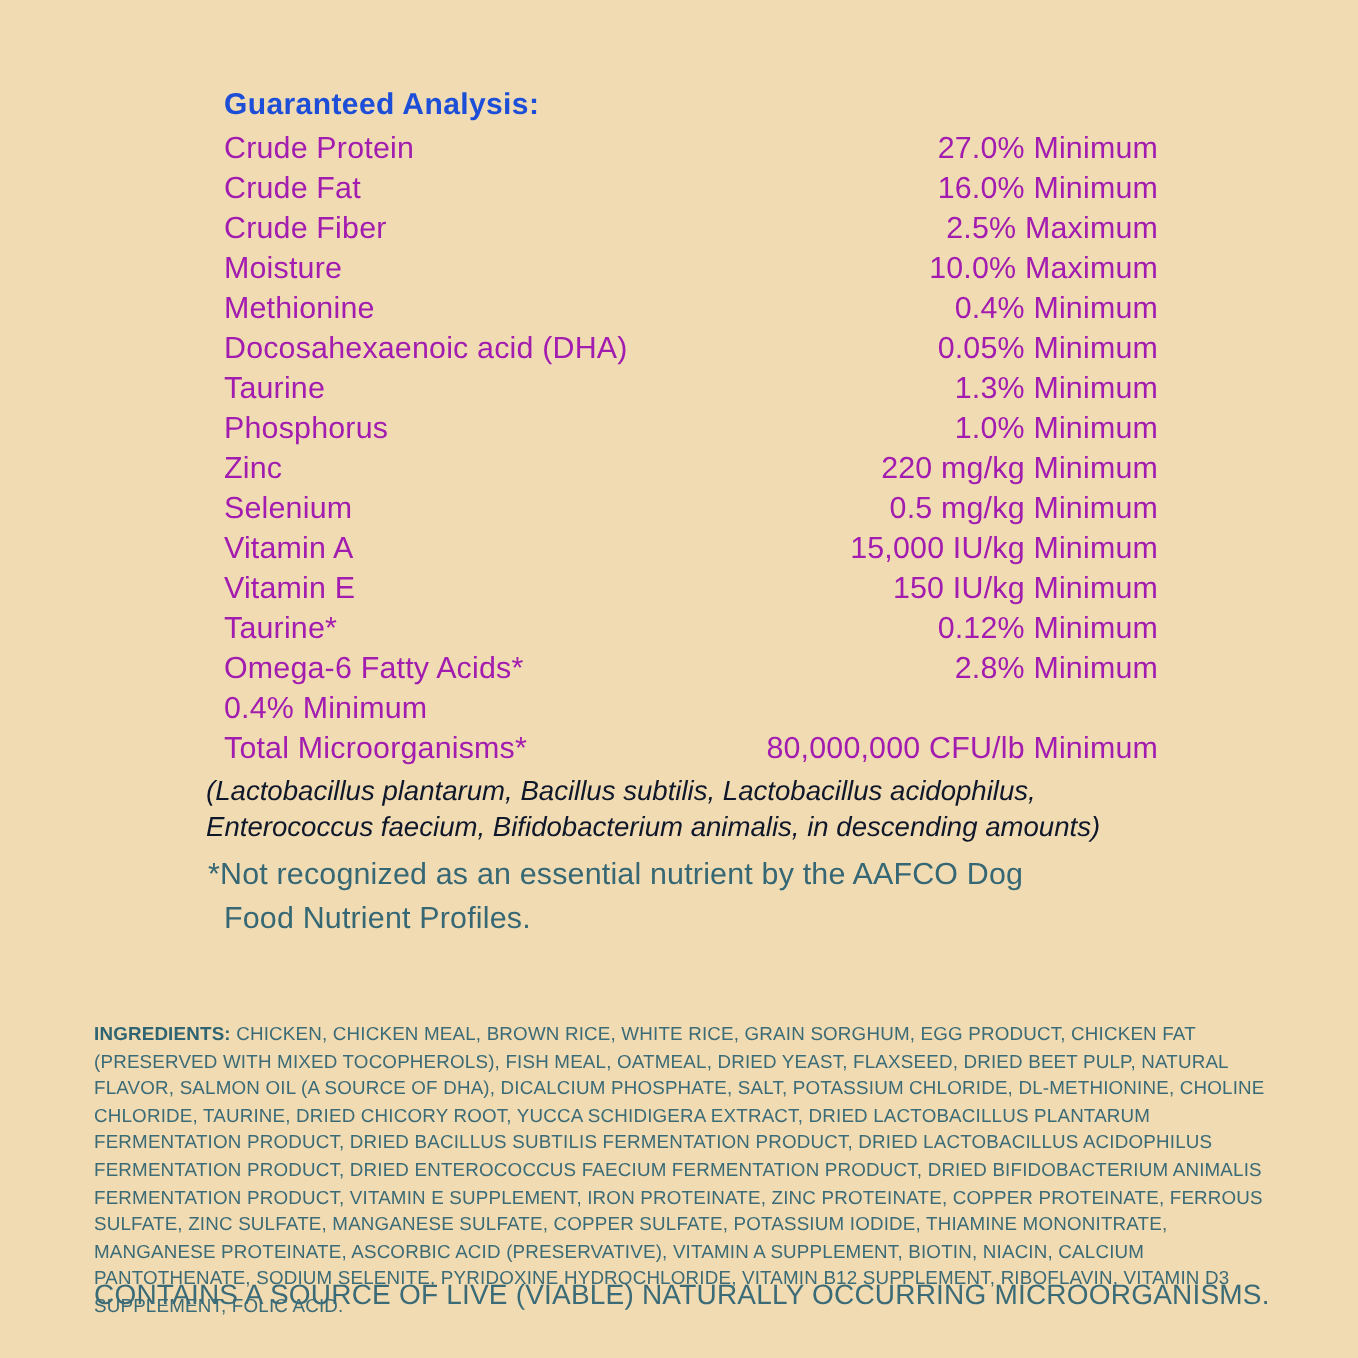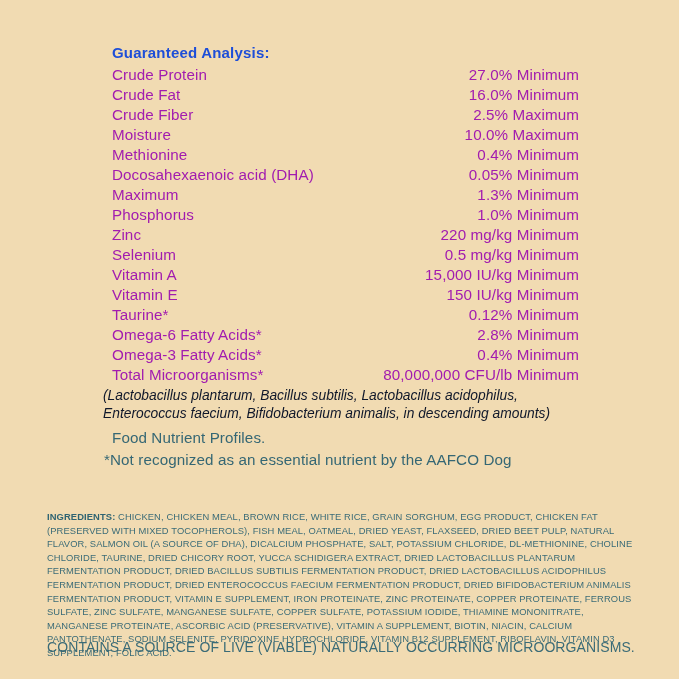--- a/index.html
+++ b/index.html
@@ -77,21 +77,21 @@
     </div>
     <div class="ga-row">
       <span class="lbl">Methionine</span>
       <span class="val">0.4% Minimum</span>
     </div>
     <div class="ga-row">
       <span class="lbl">Docosahexaenoic acid (DHA)</span>
       <span class="val">0.05% Minimum</span>
     </div>
     <div class="ga-row">
-      <span class="lbl">Maximum</span>
+      <span class="lbl">Taurine</span>
       <span class="val">1.3% Minimum</span>
     </div>
     <div class="ga-row">
       <span class="lbl">Phosphorus</span>
       <span class="val">1.0% Minimum</span>
     </div>
     <div class="ga-row">
       <span class="lbl">Zinc</span>
       <span class="val">220 mg/kg Minimum</span>
     </div>
@@ -109,37 +109,36 @@
     </div>
     <div class="ga-row">
       <span class="lbl">Taurine*</span>
       <span class="val">0.12% Minimum</span>
     </div>
     <div class="ga-row">
       <span class="lbl">Omega-6 Fatty Acids*</span>
       <span class="val">2.8% Minimum</span>
     </div>
     <div class="ga-row">
-      <span class="lbl">Omega-3 Fatty Acids*</span>
       <span class="val">0.4% Minimum</span>
     </div>
     <div class="ga-row">
       <span class="lbl">Total Microorganisms*</span>
       <span class="val">80,000,000 CFU/lb Minimum</span>
     </div>
   </div>
 
   <div class="species-note">
     <div>(Lactobacillus plantarum, Bacillus subtilis, Lactobacillus acidophilus,</div>
     <div>Enterococcus faecium, Bifidobacterium animalis, in descending amounts)</div>
   </div>
 
   <div class="footnote">
+    <div>*Not recognized as an essential nutrient by the AAFCO Dog</div>
     <div style="padding-left:8px;">Food Nutrient Profiles.</div>
-    <div>*Not recognized as an essential nutrient by the AAFCO Dog</div>
   </div>
 
   <div class="ingredients">
     <span class="ing-label">INGREDIENTS:</span><span> CHICKEN, CHICKEN MEAL, BROWN RICE, WHITE RICE, GRAIN SORGHUM, EGG PRODUCT, CHICKEN FAT (PRESERVED WITH MIXED TOCOPHEROLS), FISH MEAL, OATMEAL, DRIED YEAST, FLAXSEED, DRIED BEET PULP, NATURAL FLAVOR, SALMON OIL (A SOURCE OF DHA), DICALCIUM PHOSPHATE, SALT, POTASSIUM CHLORIDE, DL-METHIONINE, CHOLINE CHLORIDE, TAURINE, DRIED CHICORY ROOT, YUCCA SCHIDIGERA EXTRACT, DRIED LACTOBACILLUS PLANTARUM FERMENTATION PRODUCT, DRIED BACILLUS SUBTILIS FERMENTATION PRODUCT, DRIED LACTOBACILLUS ACIDOPHILUS FERMENTATION PRODUCT, DRIED ENTEROCOCCUS FAECIUM FERMENTATION PRODUCT, DRIED BIFIDOBACTERIUM ANIMALIS FERMENTATION PRODUCT, VITAMIN E SUPPLEMENT, IRON PROTEINATE, ZINC PROTEINATE, COPPER PROTEINATE, FERROUS SULFATE, ZINC SULFATE, MANGANESE SULFATE, COPPER SULFATE, POTASSIUM IODIDE, THIAMINE MONONITRATE, MANGANESE PROTEINATE, ASCORBIC ACID (PRESERVATIVE), VITAMIN A SUPPLEMENT, BIOTIN, NIACIN, CALCIUM PANTOTHENATE, SODIUM SELENITE, PYRIDOXINE HYDROCHLORIDE, VITAMIN B12 SUPPLEMENT, RIBOFLAVIN, VITAMIN D3 SUPPLEMENT, FOLIC ACID.</span>
   </div>
 
   <div class="contains-note">CONTAINS A SOURCE OF LIVE (VIABLE) NATURALLY OCCURRING MICROORGANISMS.</div>
 
 </div>
 

